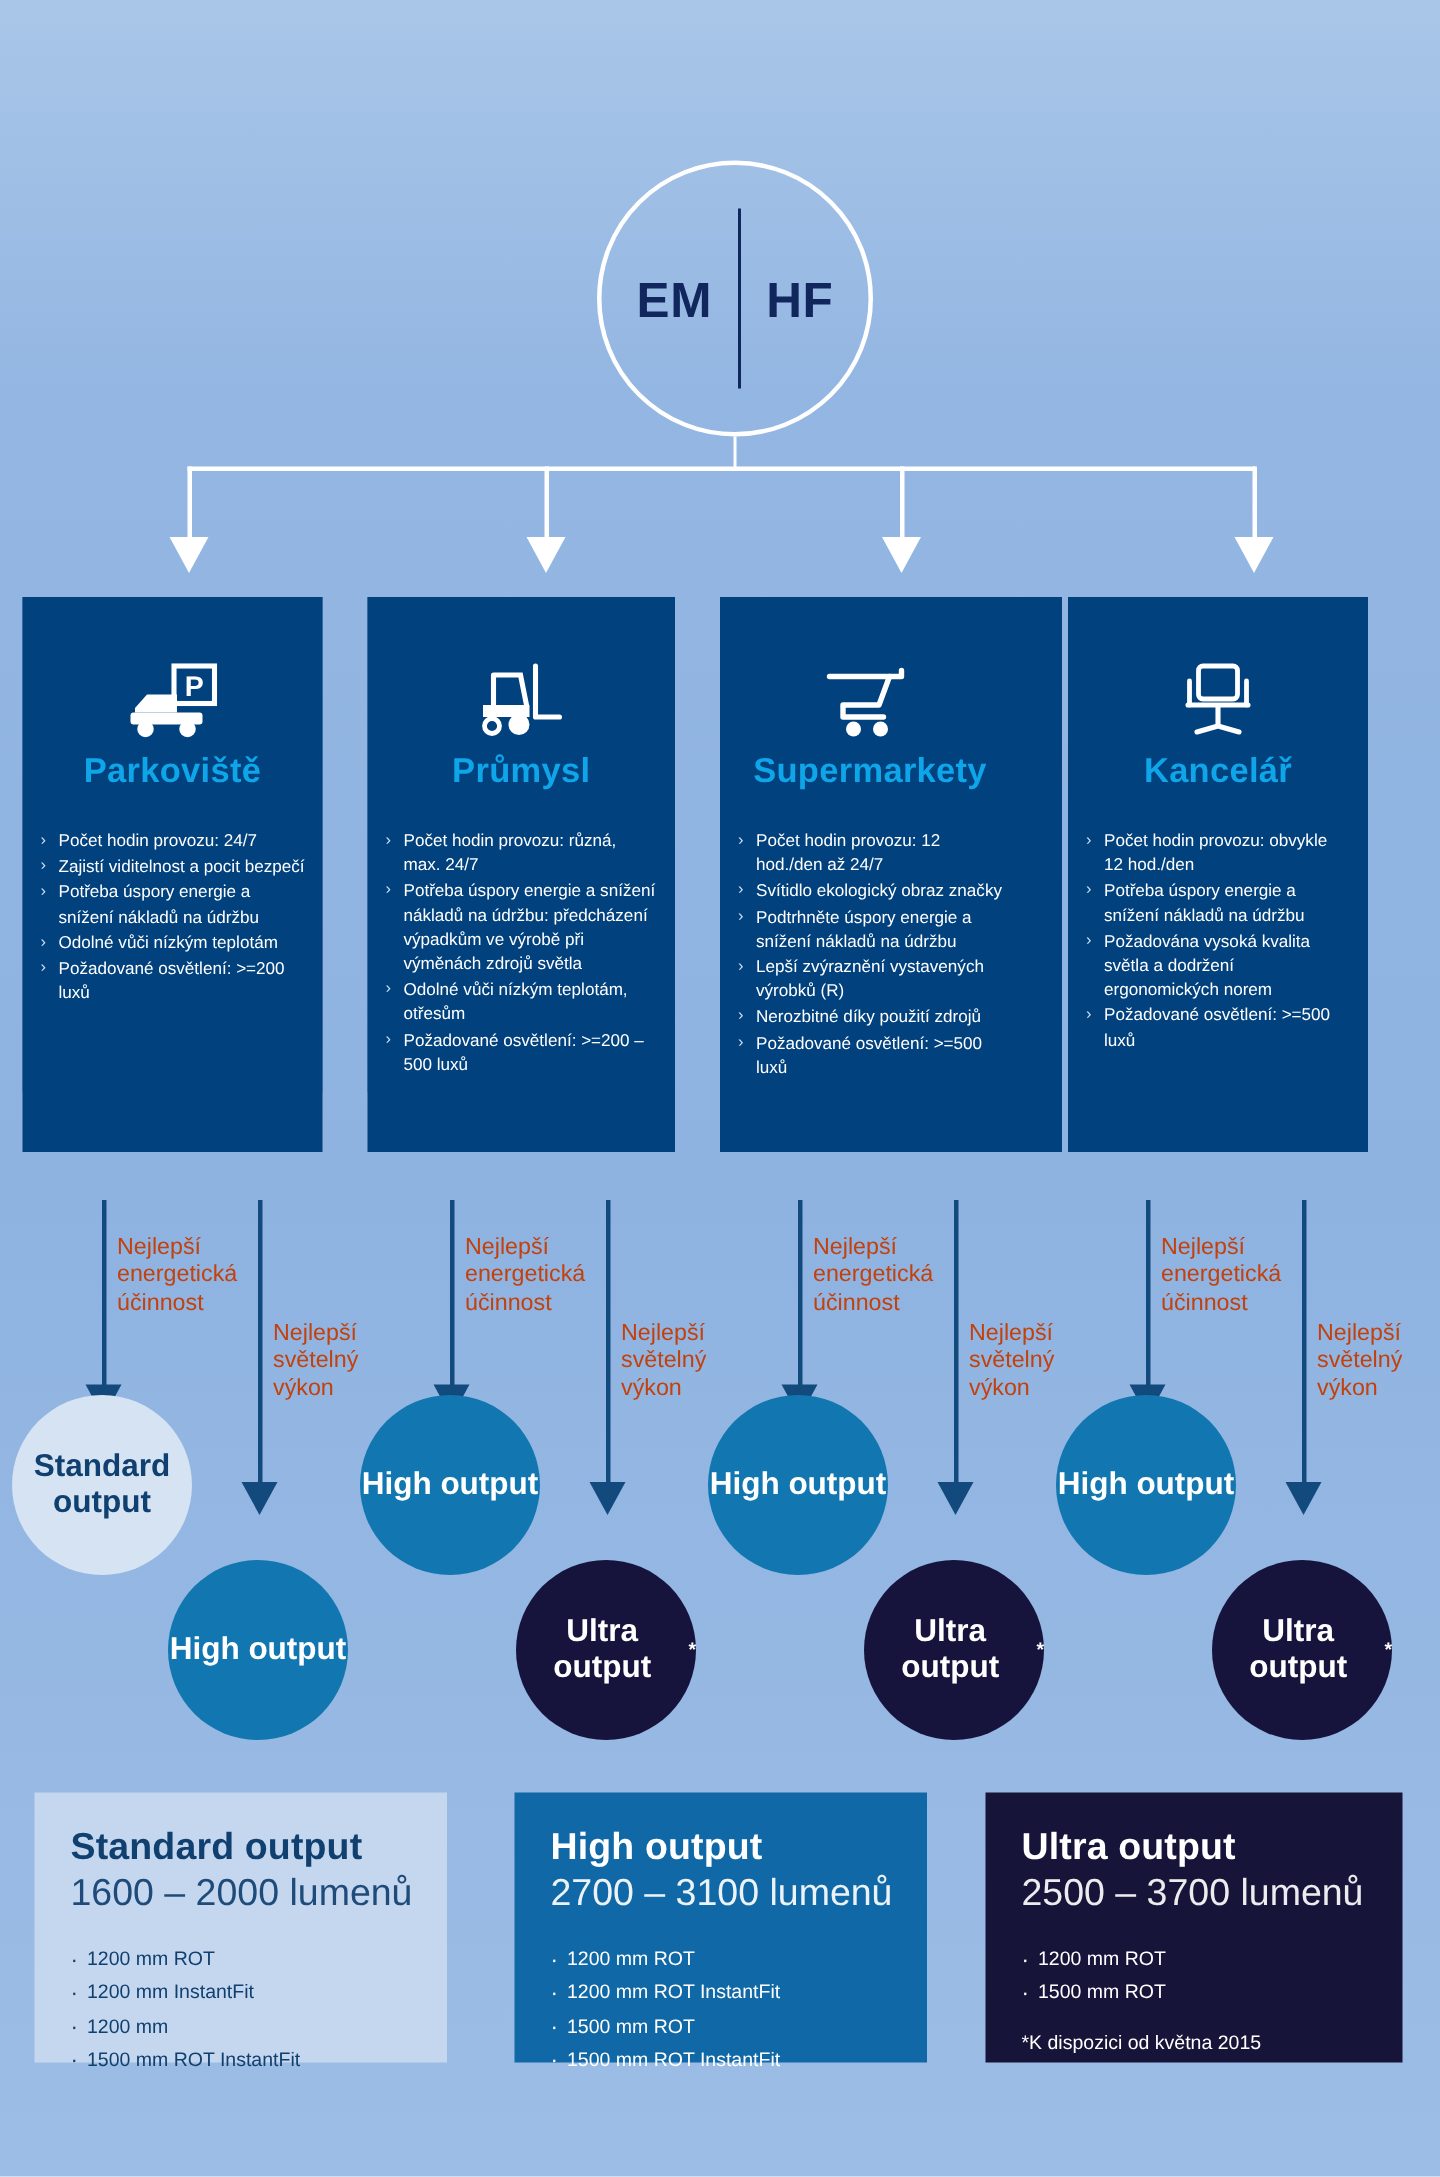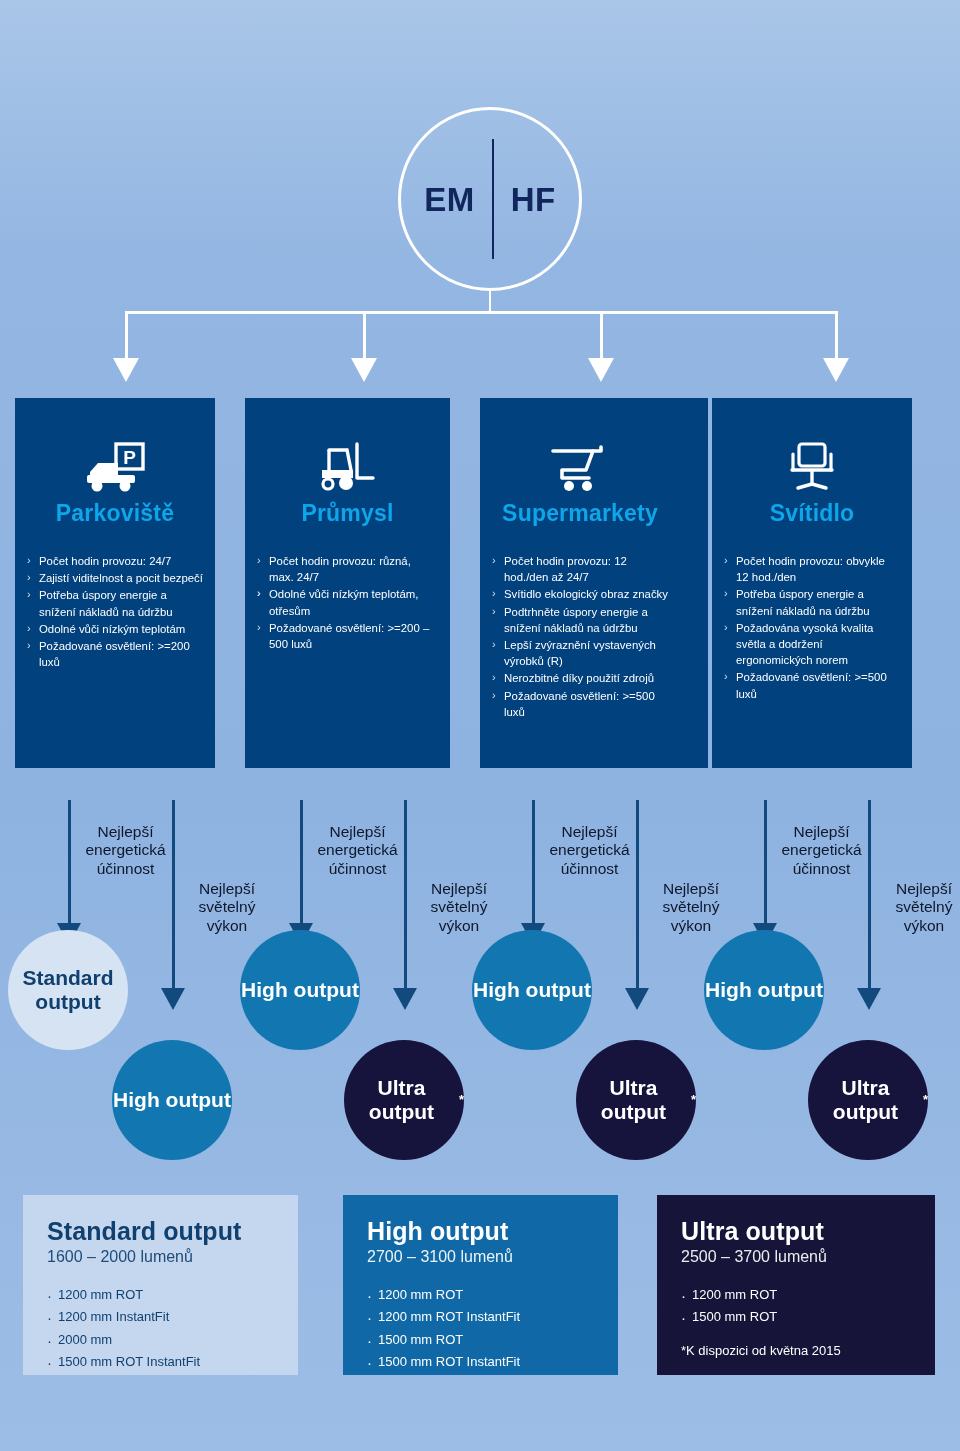--- a/index.html
+++ b/index.html
@@ -51,40 +51,40 @@
   }
   .panel-list li .chev{position:absolute;left:0;top:0;font-size:11px;color:#cfe0f2;}
 
   
   .vline{position:absolute;width:3px;background:#134a7d;}
   .vhead{
     position:absolute;width:0;height:0;
     border-left:12px solid transparent;border-right:12px solid transparent;
     border-top:22px solid #134a7d;
   }
-  .vlabel{position:absolute;font-size:15.5px;line-height:1.18;color:#0f172a;font-weight:400;text-align:center;}
+  .vlabel{position:absolute;font-size:15.5px;line-height:1.18;color:#c2410c;font-weight:400;}
 
   
   .circ{
     position:absolute;border-radius:50%;
     display:flex;align-items:center;justify-content:center;text-align:center;
     font-size:21px;font-weight:700;line-height:1.12;
   }
   .circ.std{background:#d6e3f3;color:#10406f;}
   .circ.high{background:#1277b0;color:#ffffff;}
   .circ.ultra{background:#16143c;color:#ffffff;}
   .circ sup{font-size:13px;vertical-align:super;}
 
   
   .box{position:absolute;top:1195px;height:180px;box-sizing:border-box;padding:22px 22px 0 24px;}
   .box.b1{background:#c5d7ef;color:#10406f;}
   .box.b2{background:#1069a6;color:#ffffff;}
   .box.b3{background:#161539;color:#ffffff;}
   .box h3{margin:0;font-size:25px;font-weight:700;letter-spacing:.1px;}
-  .box .sub{font-size:16px;font-weight:400;margin-top:2px;opacity:.92;}
+  .box .sub{font-size:25px;font-weight:400;margin-top:2px;opacity:.92;}
   .box ul{list-style:none;margin:18px 0 0 0;padding:0;}
   .box li{font-size:13px;line-height:1.72;position:relative;padding-left:11px;}
   .box li:before{content:"·";position:absolute;left:0;top:-1px;font-size:15px;}
   .box .note{font-size:13px;margin-top:14px;}
 </style>
 </head>
 <body>
 
 <div class="stage">
 
@@ -144,21 +144,21 @@
           <path d="M12 8 L12 28" stroke="#fff" stroke-width="3.4"></path>
           <path d="M40 2 L40 36 M40 36 L56 36" stroke="#fff" stroke-width="3.4" stroke-linecap="round"></path>
           <path d="M5 28 L36 28 L36 36 L5 36 Z" fill="#fff"></path>
           <circle cx="11" cy="42" r="5" stroke="#fff" stroke-width="3.2" fill="none"></circle>
           <circle cx="29" cy="41" r="7" fill="#fff"></circle>
         </svg>
       </div>
       <div class="panel-title">Průmysl</div>
       <ul class="panel-list">
         <li><span class="chev">›</span><span>Počet hodin provozu: různá, max. 24/7</span></li>
-        <li><span class="chev">›</span></li>
+        <li><span class="chev">›</span><span>Potřeba úspory energie a snížení nákladů na údržbu: předcházení výpadkům ve výrobě při výměnách zdrojů světla</span></li>
         <li><span class="chev">›</span><span>Odolné vůči nízkým teplotám, otřesům</span></li>
         <li><span class="chev">›</span><span>Požadované osvětlení: &gt;=200 – 500 luxů</span></li>
       </ul>
     </div>
   </div>
 
   <div class="panel" style="left:480px;width:228px;">
     <svg width="200" height="370" viewBox="0 0 200 370" style="display:block">
       <polygon points="0,0 200,0 200,330 100,375 0,330" fill="#00417e"></polygon>
     </svg>
@@ -190,21 +190,21 @@
     <div style="position:absolute;left:0;top:0;width:200px;">
       <div class="panel-icon">
         <svg width="56" height="52" viewBox="0 0 56 52" fill="none">
           <rect x="15" y="2" width="26" height="22" rx="3" stroke="#fff" stroke-width="3.2" fill="none"></rect>
           <path d="M9 12 L9 28 M47 12 L47 28" stroke="#fff" stroke-width="3.2" stroke-linecap="round"></path>
           <path d="M8 28 L48 28" stroke="#fff" stroke-width="3.4" stroke-linecap="round"></path>
           <path d="M28 28 L28 42" stroke="#fff" stroke-width="3.4"></path>
           <path d="M14 46 L28 42 L42 46" stroke="#fff" stroke-width="3.4" fill="none" stroke-linecap="round" stroke-linejoin="round"></path>
         </svg>
       </div>
-      <div class="panel-title">Svítidlo</div>
+      <div class="panel-title">Kancelář</div>
       <ul class="panel-list">
         <li><span class="chev">›</span><span>Počet hodin provozu: obvykle 12 hod./den</span></li>
         <li><span class="chev">›</span><span>Potřeba úspory energie a snížení nákladů na údržbu</span></li>
         <li><span class="chev">›</span><span>Požadována vysoká kvalita světla a dodržení ergonomických norem</span></li>
         <li><span class="chev">›</span><span>Požadované osvětlení: &gt;=500 luxů</span></li>
       </ul>
     </div>
   </div>
 
   <div class="vline" style="left:68px;top:800px;height:125px;"></div>
@@ -257,21 +257,21 @@
       <span>Ultra output</span>
       <sup>*</sup>
     </div>
 
   <div class="box b1" style="left:23px;width:275px;">
     <h3>Standard output</h3>
     <div class="sub">1600 – 2000 lumenů</div>
     <ul>
       <li>1200 mm ROT</li>
       <li>1200 mm InstantFit</li>
-      <li>2000 mm</li>
+      <li>1200 mm</li>
       <li>1500 mm ROT InstantFit</li>
     </ul>
   </div>
 
   <div class="box b2" style="left:343px;width:275px;">
     <h3>High output</h3>
     <div class="sub">2700 – 3100 lumenů</div>
     <ul>
       <li>1200 mm ROT</li>
       <li>1200 mm ROT InstantFit</li>

